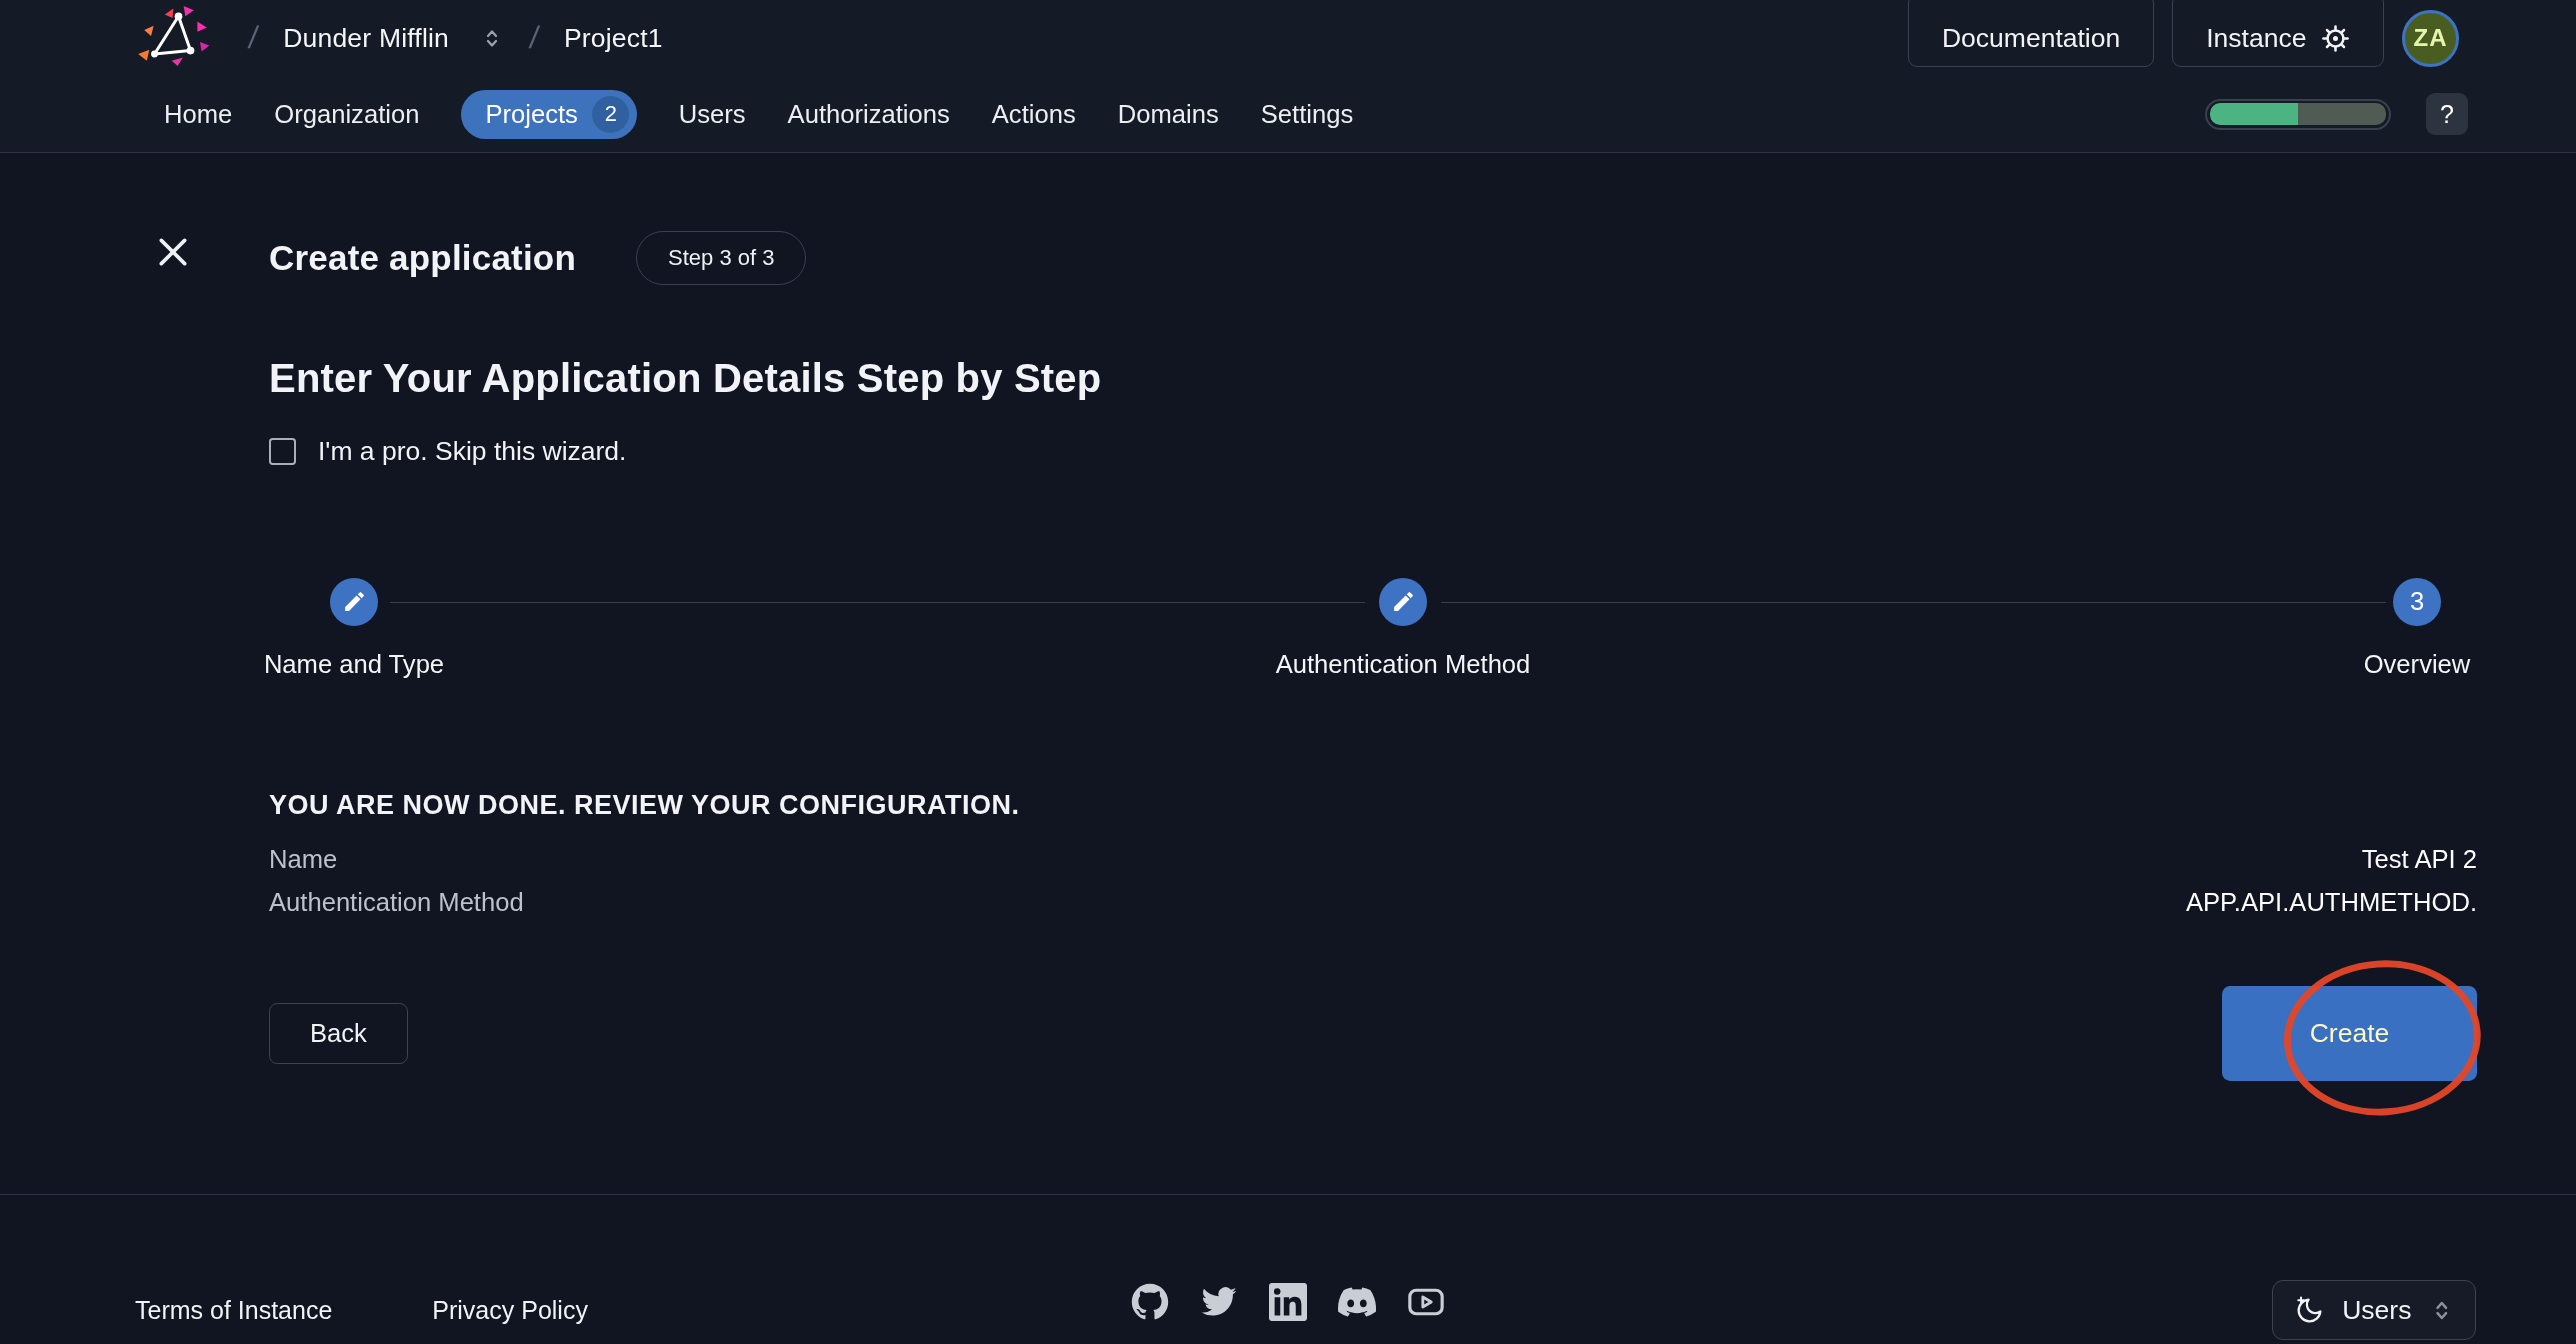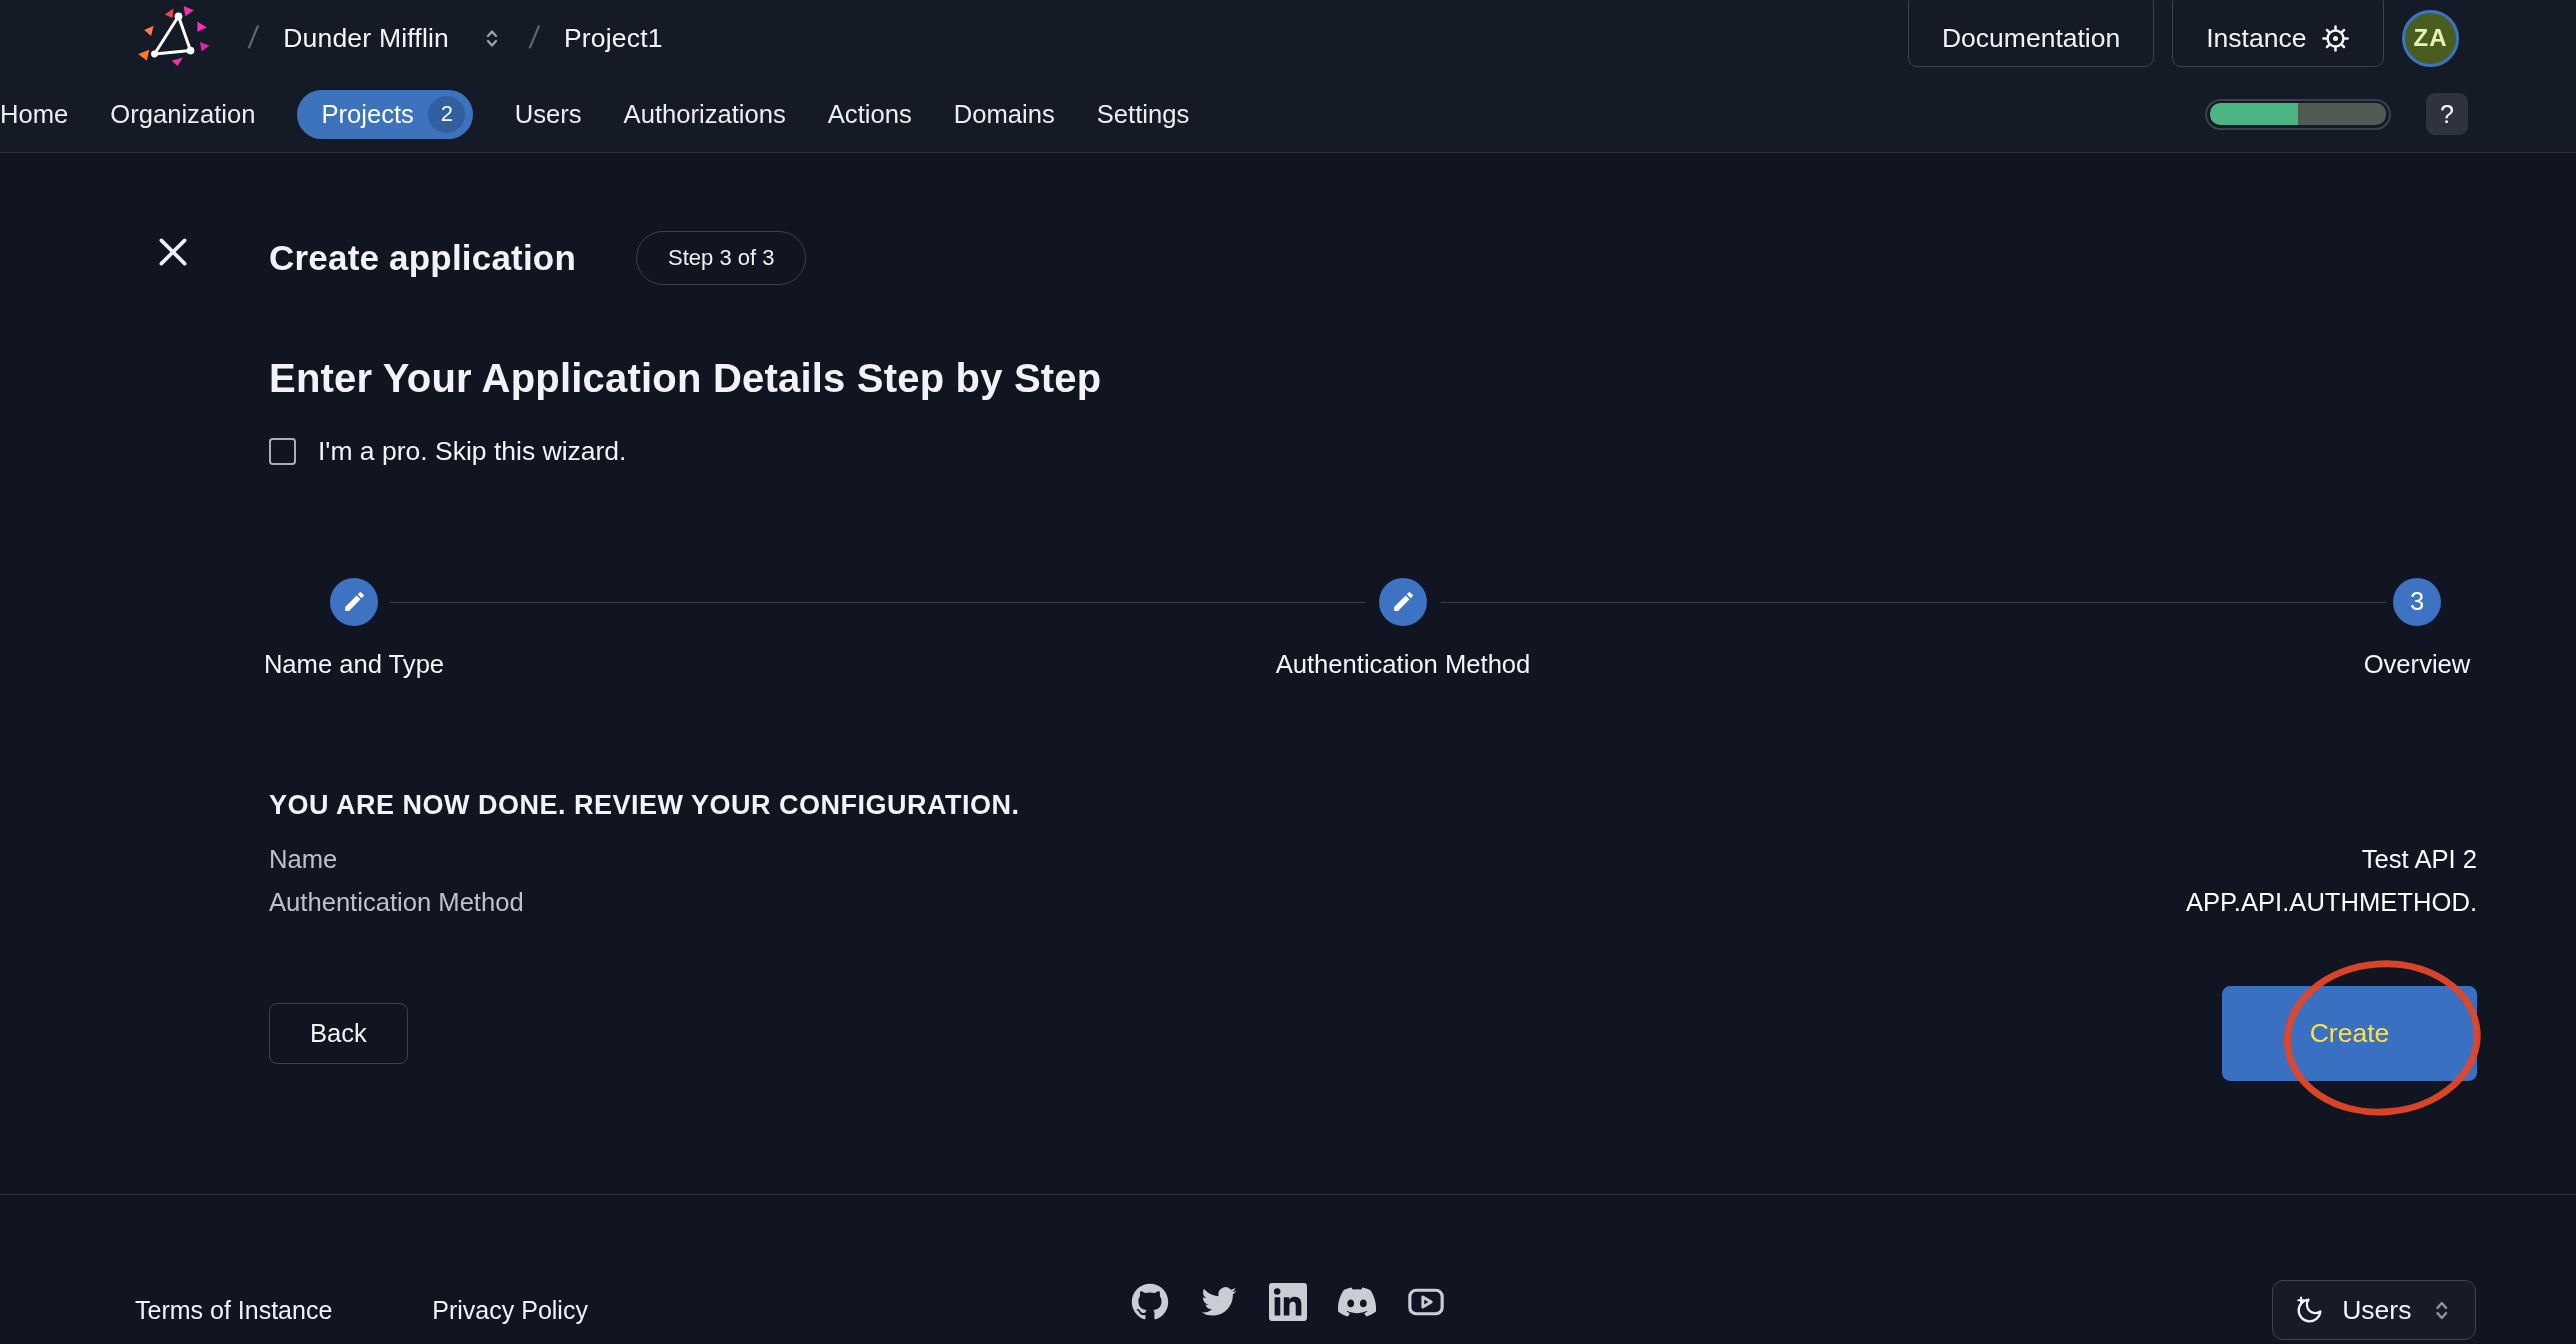--- a/index.html
+++ b/index.html
@@ -31,21 +31,21 @@
   }
   .avatar {
     width:57px; height:57px; border-radius:50%; margin-top:0.9px;
     background:#4a5d21; border:3.7px solid #3d73c2;
     display:flex; align-items:center; justify-content:center;
     color:#e5f4ae; font-size:24px; font-weight:700; letter-spacing:0.9px; cursor:pointer;
   }
   
   .nav {
     height:77px; background:#151a27; border-bottom:0.9px solid #2c3240;
-    display:flex; align-items:center; gap:42px; font-size:25.6px;
+    display:flex; align-items:center; gap:42px; padding-left:164px; font-size:25.6px;
   }
   .nav-item { color:#eceef2; cursor:pointer; font-weight:400; white-space:nowrap; }
   .nav-pill {
     display:flex; align-items:center; gap:14.6px;
     background:#3d72bd; border-radius:25.6px; height:49px;
     padding:0 7.3px 0 24px; cursor:pointer;
   }
   .nav-pill .lbl { color:#fff; font-weight:500; }
   .nav-badge {
     width:37px; height:37px; border-radius:50%; background:#30609f;
@@ -97,21 +97,21 @@
   
   .actions { margin-top:69px; display:flex; justify-content:space-between; align-items:center; }
   .back-btn {
     height:61px; padding:3px 40px; background:transparent; color:#f2f3f6;
     border:1.4px solid #3d4450; border-radius:8.2px; font-size:25.6px; cursor:pointer;
     font-family:inherit;
   }
   .create-wrap { position:relative; }
   .create-btn {
     width:255px; height:95px; background:#3a70c1; border:none; border-radius:8.2px;
-    color:#fde047; font-size:26.5px; font-weight:500; cursor:pointer; font-family:inherit;
+    color:#fef9c3; font-size:26.5px; font-weight:500; cursor:pointer; font-family:inherit;
   }
   .annotation { position:absolute; left:25.6px; top:-46px; width:265px; height:194px; pointer-events:none; }
   
   .footer {
     position:absolute; left:0; bottom:0; width:100%; height:151px;
     border-top:0.9px solid #2c3240; background:#101521;
     display:flex; align-items:center; padding:80px 100px 0 135px;
   }
   .footer-link { font-size:25px; font-weight:500; color:#f2f3f6; cursor:pointer; }
   .footer-link + .footer-link { margin-left:100px; }

